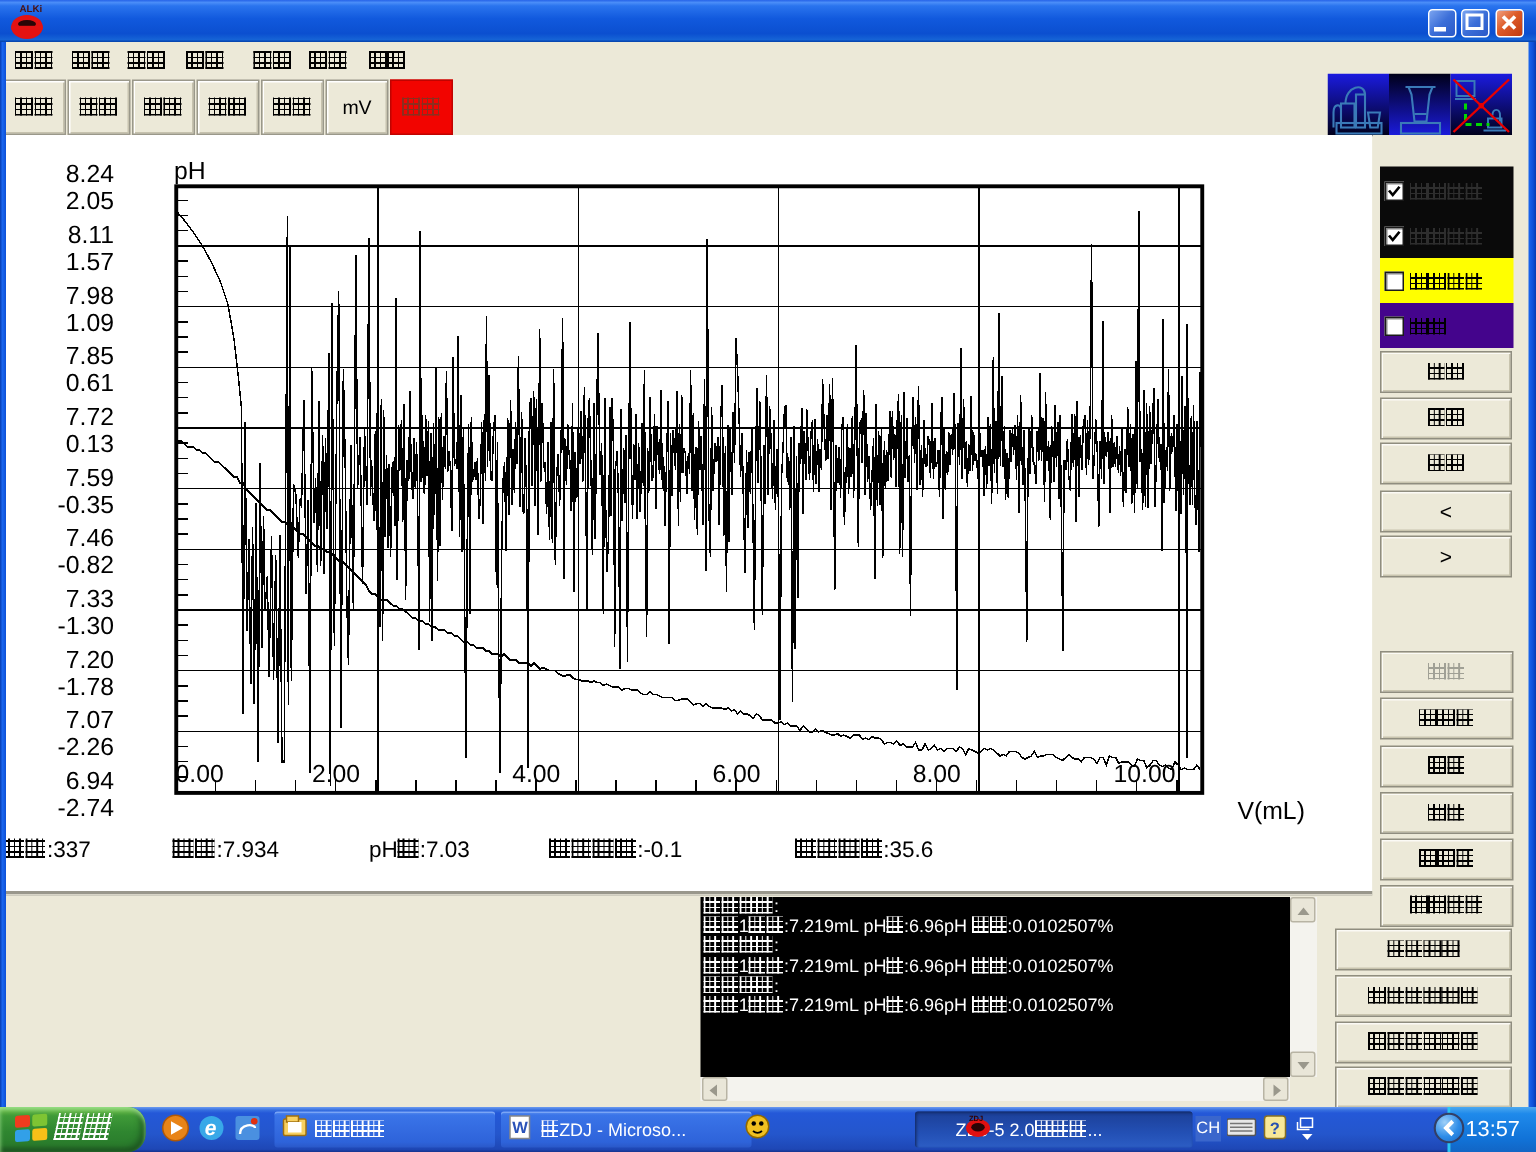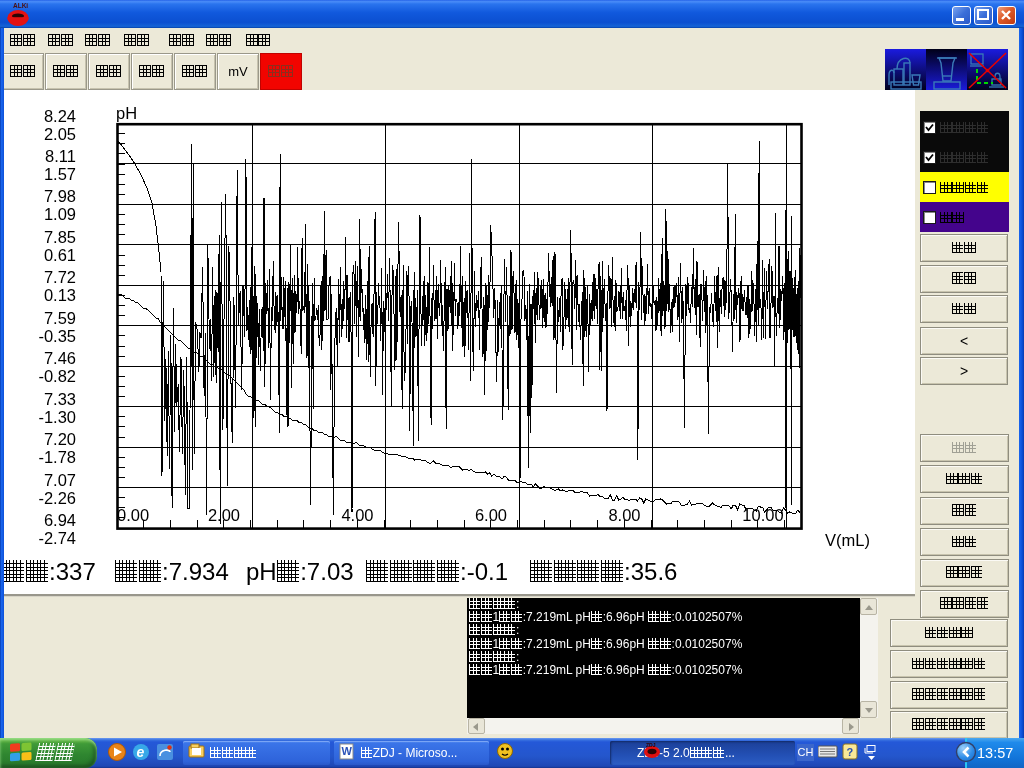--- a/index.html
+++ b/index.html
@@ -15,21 +15,21 @@
 .wbtn svg{position:absolute;left:0;top:0}
 #bclose{background:linear-gradient(135deg,#f0a080 0%,#dd5a28 45%,#c03a10 100%)}
 
 #menu{left:0;top:28px;width:1024px;height:24px;background:#ece9d8;font-size:13px;color:#000}
 #menu span{position:absolute;top:5px}
 
 #tbar{left:0;top:52px;width:1024px;height:38px;background:#ece9d8}
 .tbtn{position:absolute;top:1px;height:37px;width:42px;background:#ece9d8;border:1px solid #9a988a;
 box-shadow:inset 1px 1px 0 #fff,inset -1px -1px 0 #c6c2ae;color:#000;font-size:13px;text-align:center;line-height:35px}
 .tstop{background:#f20400;border-color:#c00300;box-shadow:none;color:#8c2e1e}
-#status{position:absolute;left:0px;top:558px;font-size:24px;color:#000;height:30px;width:900px}
+#status{position:absolute;left:0px;top:558px;font-size:15px;color:#000;height:30px;width:900px}
 
 .rp{background:#ece9d8}
 .chkrow{position:absolute;left:0;height:30px;width:89px}
 .cb{position:absolute;left:3px;top:9px;width:13px;height:13px;background:#fff;border:1px solid #1a1a1a;box-shadow:inset 1px 1px 0 #888}
 .chkrow .lb{position:absolute;left:20px;top:9px;font-size:12.5px}
 .btn{position:absolute;background:#ece9d8;border:1px solid #8f8d7f;box-shadow:inset 1px 1px 0 #fbfaf5,inset -1px -1px 0 #c8c4ae;
 font-size:12.5px;color:#000;text-align:center}
 
 #console{left:467px;top:598px;width:411px;height:136px;background:#ece9d8}
 #ctext{position:absolute;left:0;top:0;width:393px;height:120px;background:#000;color:#fff;font-size:12px;line-height:13.2px;white-space:pre;overflow:hidden;padding-left:2px}
@@ -261,21 +261,21 @@
       <path d="M7 5.5 L15 10 L7 14.5z" fill="#fff"></path>
 <circle cx="34" cy="10" r="8" fill="#38a8e8"></circle>
       <text x="29.5" y="14.5" font-size="14" font-weight="bold" fill="#fff" font-style="italic">e</text>
 <rect x="50" y="2" width="16" height="16" rx="2" fill="#4a90e0"></rect>
       <path d="M53 14 C53 7 63 7 63 10" stroke="#fff" stroke-width="1.6" fill="none"></path>
       <circle cx="62.5" cy="5.5" r="2.2" fill="#e03010"></circle>
 </svg>
 <div class="tkb abs" style="left:183px;width:147px">
       <span class="cap"><i class="g"></i><i class="g"></i><i class="g"></i><i class="g"></i></span>
     </div>
-<div class="tkb abs" style="left:334px;width:155px">
+<div class="tkb abs" style="left:334px;width:167px">
       <span class="cap"><i class="g"></i>ZDJ - Microso...</span>
     </div>
 <div class="tkb abs" id="tkactive" style="left:610px;width:185px">
       <span class="cap">ZDJ-5 2.0<i class="g"></i><i class="g"></i><i class="g"></i>...</span>
     </div>
 <svg class="abs" style="left:188px;top:3px" width="620" height="22">
 <g>
         <rect x="1" y="5" width="15" height="11" rx="1" fill="#f8d060" stroke="#a07010"></rect>
         <rect x="3" y="3" width="8" height="4" fill="#f8d060" stroke="#a07010"></rect>
         <rect x="4" y="7" width="9" height="7" fill="#fff"></rect>

